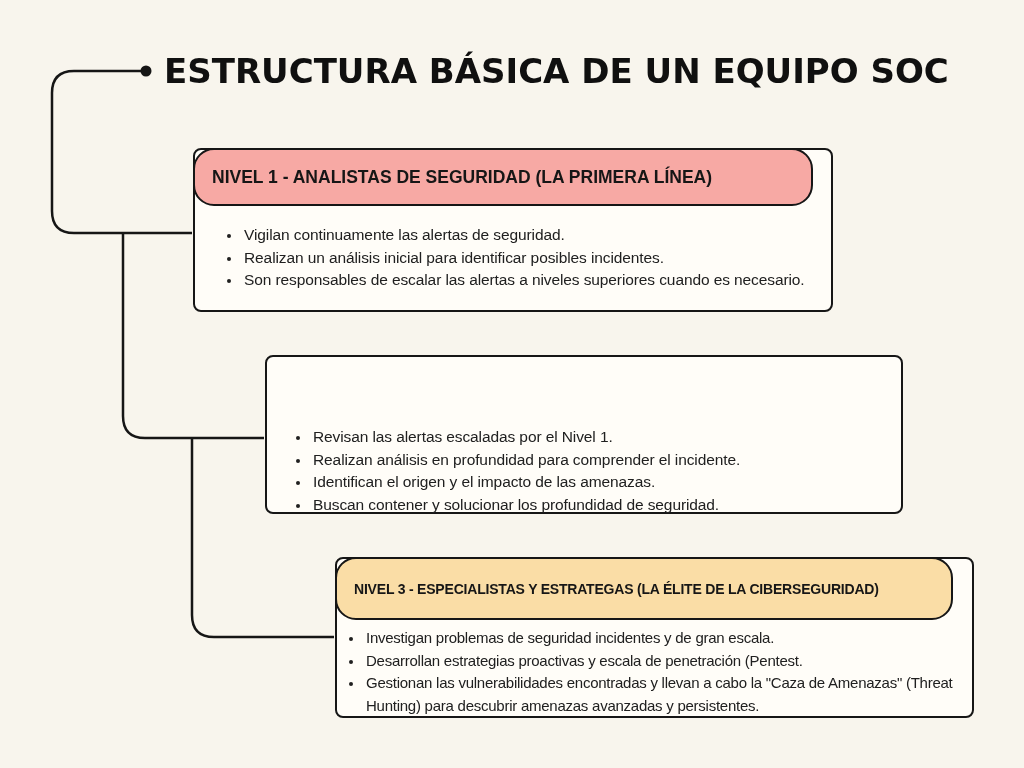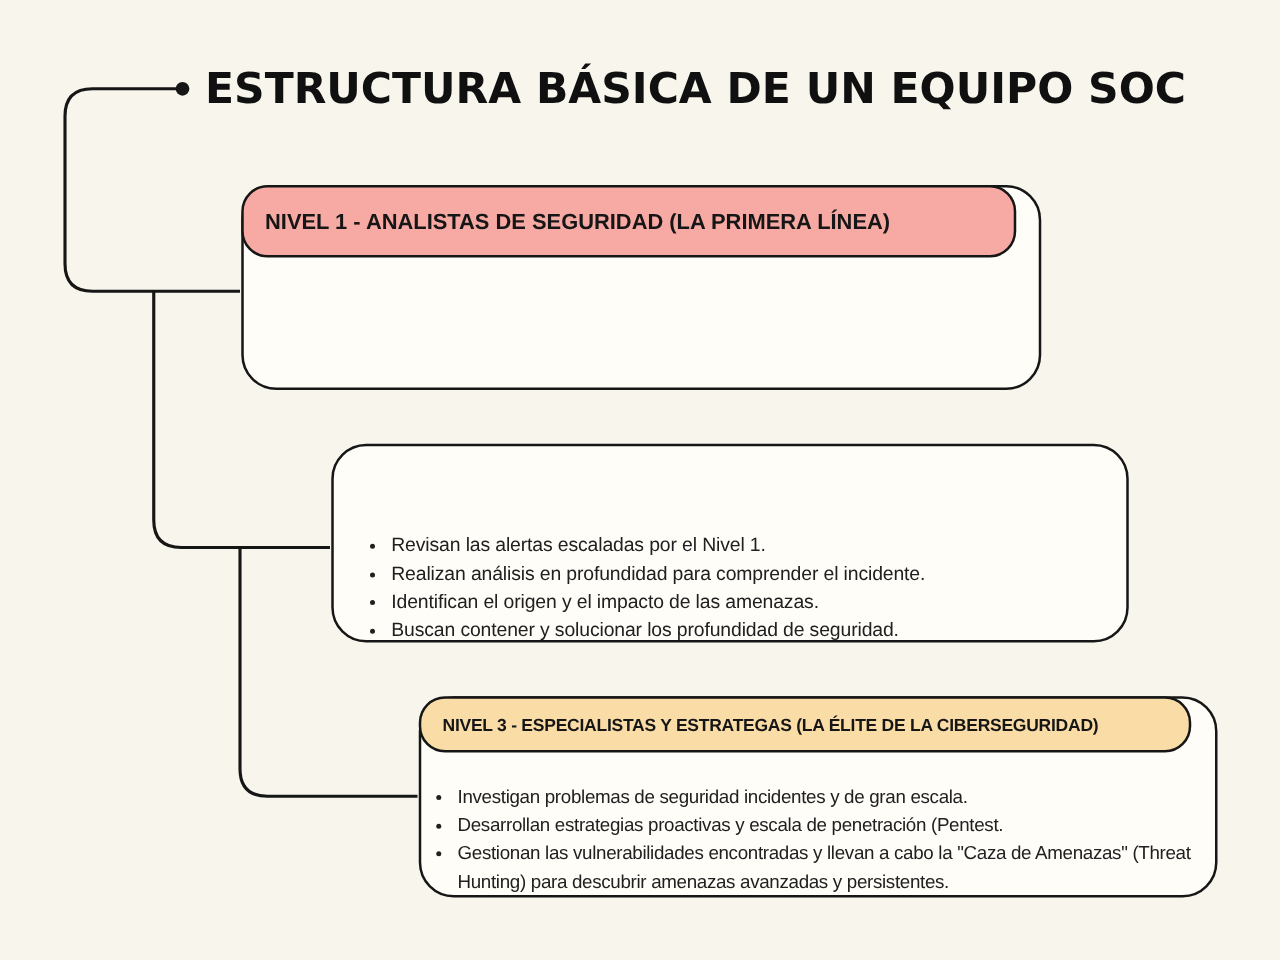--- a/index.html
+++ b/index.html
@@ -15,21 +15,21 @@
 
   .page-title{
     position:absolute;left:164px;top:52px;margin:0;z-index:2;
     font-family:"DejaVu Sans", sans-serif;
     font-size:34px;line-height:38px;font-weight:bold;color:#101010;
     white-space:nowrap;letter-spacing:0px;text-align:right;
   }
 
   .card{
     position:absolute;box-sizing:border-box;z-index:1;
-    background:#fffdf8;border:2px solid #161616;border-radius:28px;
+    background:#fffdf8;border:2px solid #161616;border-radius:8px;
   }
   .card-header{
     position:absolute;top:-2px;left:-2px;box-sizing:border-box;
     border:2px solid #161616;border-radius:21px;
     display:flex;align-items:center;
     font-weight:bold;color:#161616;white-space:nowrap;
     padding-left:17px;
   }
   .card ul{
     margin:0;list-style:disc;color:#202020;
@@ -40,39 +40,44 @@
 
   .lv1{left:193px;top:148px;width:640px;height:164px}
   .lv1 .card-header{width:620px;height:58px;font-size:17.5px}
   .lv1 ul{padding:74px 12px 0 47px}
 
   .lv2{left:265px;top:355px;width:638px;height:159px}
   .lv2 .card-header{width:618px;height:57px;font-size:17px}
   .lv2 ul{padding:69px 12px 0 44px}
 
   .lv3{left:335px;top:557px;width:639px;height:161px}
-  .lv3 .card-header{width:618px;height:45px;font-size:14px;letter-spacing:-0.2px}
+  .lv3 .card-header{width:618px;height:63px;font-size:14px;letter-spacing:-0.2px}
   .lv3 ul{padding:68px 8px 0 27px;font-size:15px;letter-spacing:-0.25px}
 </style>
 </head>
 <body style="background: rgb(248, 245, 237);">
 
 <svg class="connectors" width="1024" height="768" viewBox="0 0 1024 768" aria-hidden="true">
   <path d="M146,71 H74 Q52,71 52,93 V211 Q52,233 74,233 H192" style="stroke: rgb(22, 22, 22);"></path>
   <path d="M123,233 V416 Q123,438 145,438 H264" style="stroke: rgb(22, 22, 22);"></path>
   <path d="M192,438 V615 Q192,637 214,637 H334" style="stroke: rgb(22, 22, 22);"></path>
   <circle cx="146" cy="71" r="5.5" style="fill: rgb(22, 22, 22);"></circle>
 </svg>
 
 <h1 class="page-title">ESTRUCTURA BÁSICA DE UN EQUIPO SOC</h1>
 
 <section class="card lv1" style="background: rgb(255, 253, 248); border-color: rgb(22, 22, 22);">
   <header class="card-header" style="background: rgb(247, 169, 164); border-color: rgb(22, 22, 22);">
     <span>NIVEL 1 - ANALISTAS DE SEGURIDAD (LA PRIMERA LÍNEA)</span>
   </header>
+  <ul>
+    <li>Vigilan continuamente las alertas de seguridad.</li>
+    <li>Realizan un análisis inicial para identificar posibles incidentes.</li>
+    <li>Son responsables de escalar las alertas a niveles superiores cuando es necesario.</li>
+  </ul>
 </section>
 
 <section class="card lv2" style="background: rgb(255, 253, 248); border-color: rgb(22, 22, 22);">
   <ul>
     <li>Revisan las alertas escaladas por el Nivel 1.</li>
     <li>Realizan análisis en profundidad para comprender el incidente.</li>
     <li>Identifican el origen y el impacto de las amenazas.</li>
     <li>Buscan contener y solucionar los profundidad de seguridad.</li>
   </ul>
 </section>

